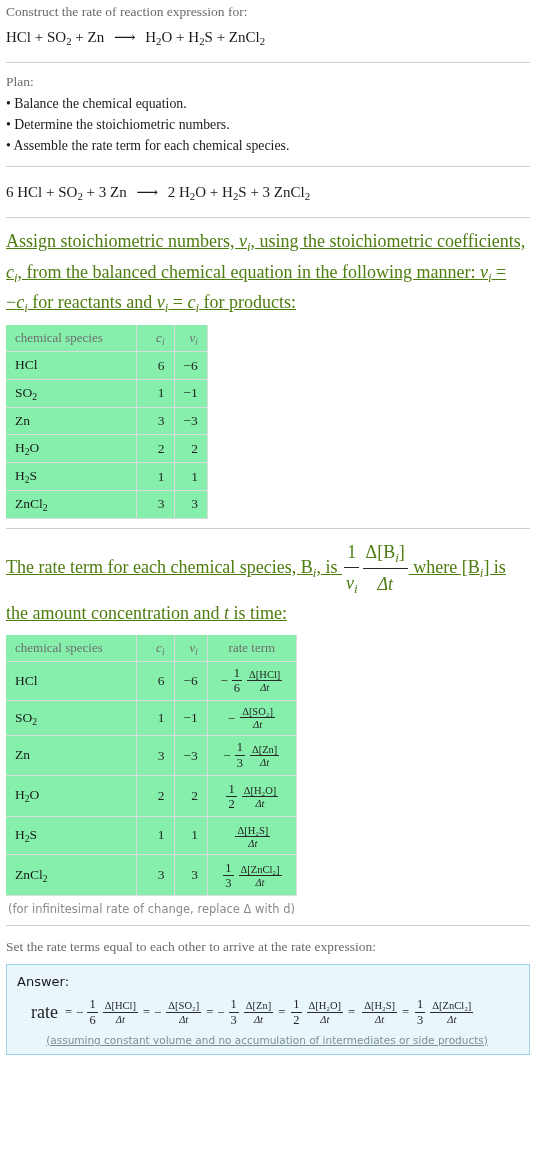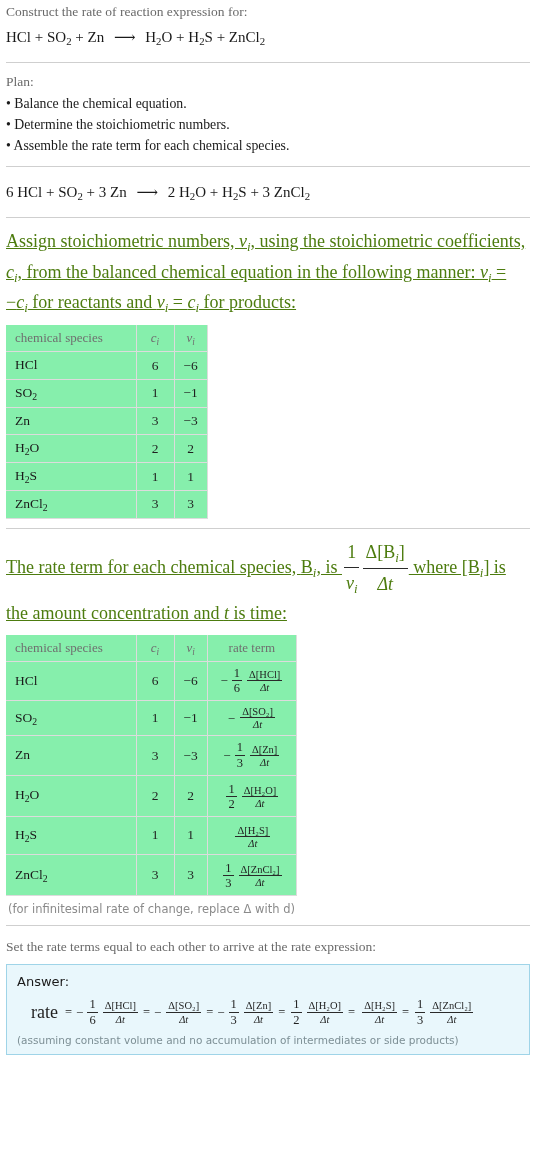--- a/index.html
+++ b/index.html
@@ -59,21 +59,21 @@
     font-size: 13.5px;
     vertical-align: middle;
   }
   table.dt tr > *:first-child { border-left: none; }
   table.dt tr:first-child > * { border-top: none; }
   table.dt th {
     color: #6f6f6f;
     font-size: 13px;
     text-align: left;
   }
-  table.dt th.num, table.dt td.num { text-align: center; }
+  table.dt th.num, table.dt td.num { text-align: right; }
   table.dt th.cen, table.dt td.cen { text-align: center; }
   .sp-col  { width: 130px; }
   .ci-col  { width: 38px; }
   .vi-col  { width: 32px; }
   .rt-col  { width: 89px; }
   td.species { color: #1a1a1a; font-size: 14px; }
 
   
   .rate-term {
     display: inline-flex;
@@ -129,23 +129,24 @@
     padding-left: 14px;
     white-space: nowrap;
     font-size: 13px;
   }
   .answer-expr .eq { padding: 0 4px; font-size: 12.5px; }
   .rate-word { font-size: 18px; padding-right: 3px; }
   .assume {
     font-family: "DejaVu Sans", "Liberation Sans", sans-serif;
     font-size: 10.5px;
     color: #7d8f95;
-    text-align: left;
+    text-align: center;
     padding-top: 7px;
     padding-right: 2px;
+    text-decoration: underline;
   }
 </style>
 </head>
 <body>
 
 <div class="page">
 
   <div class="prompt">Construct the rate of reaction expression for:</div>
   <div class="eqline">
     <span>HCl</span>

